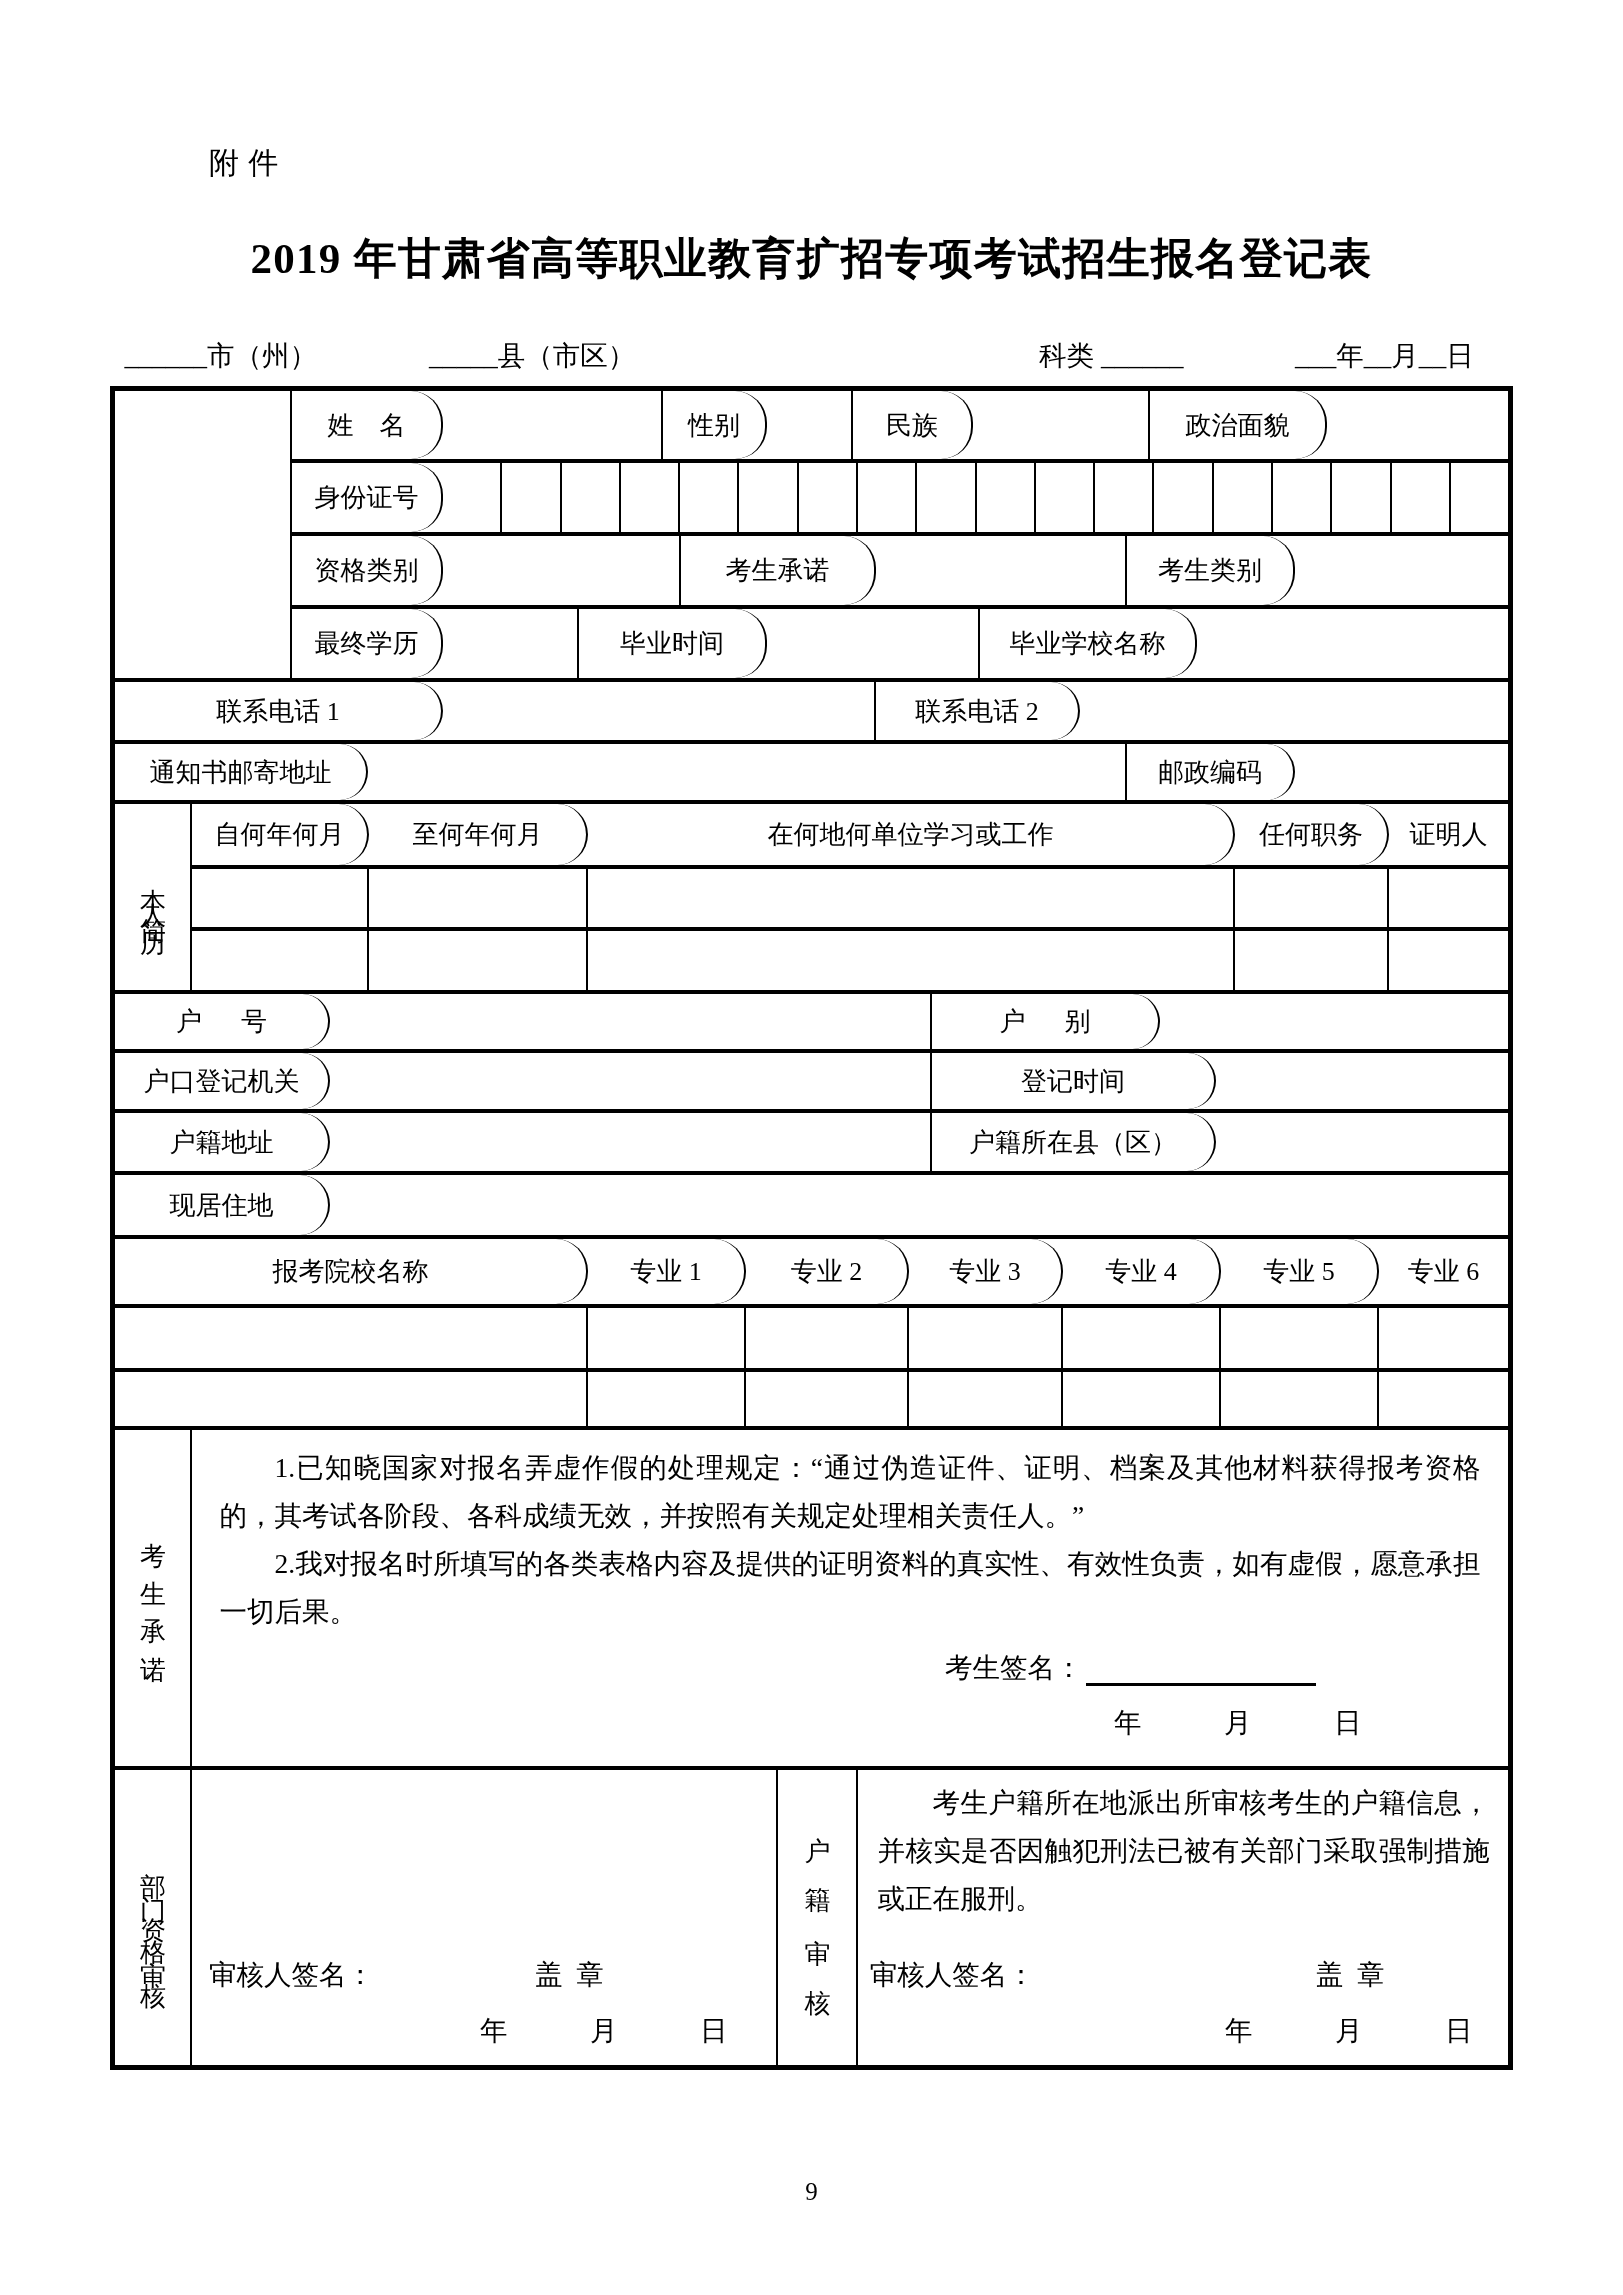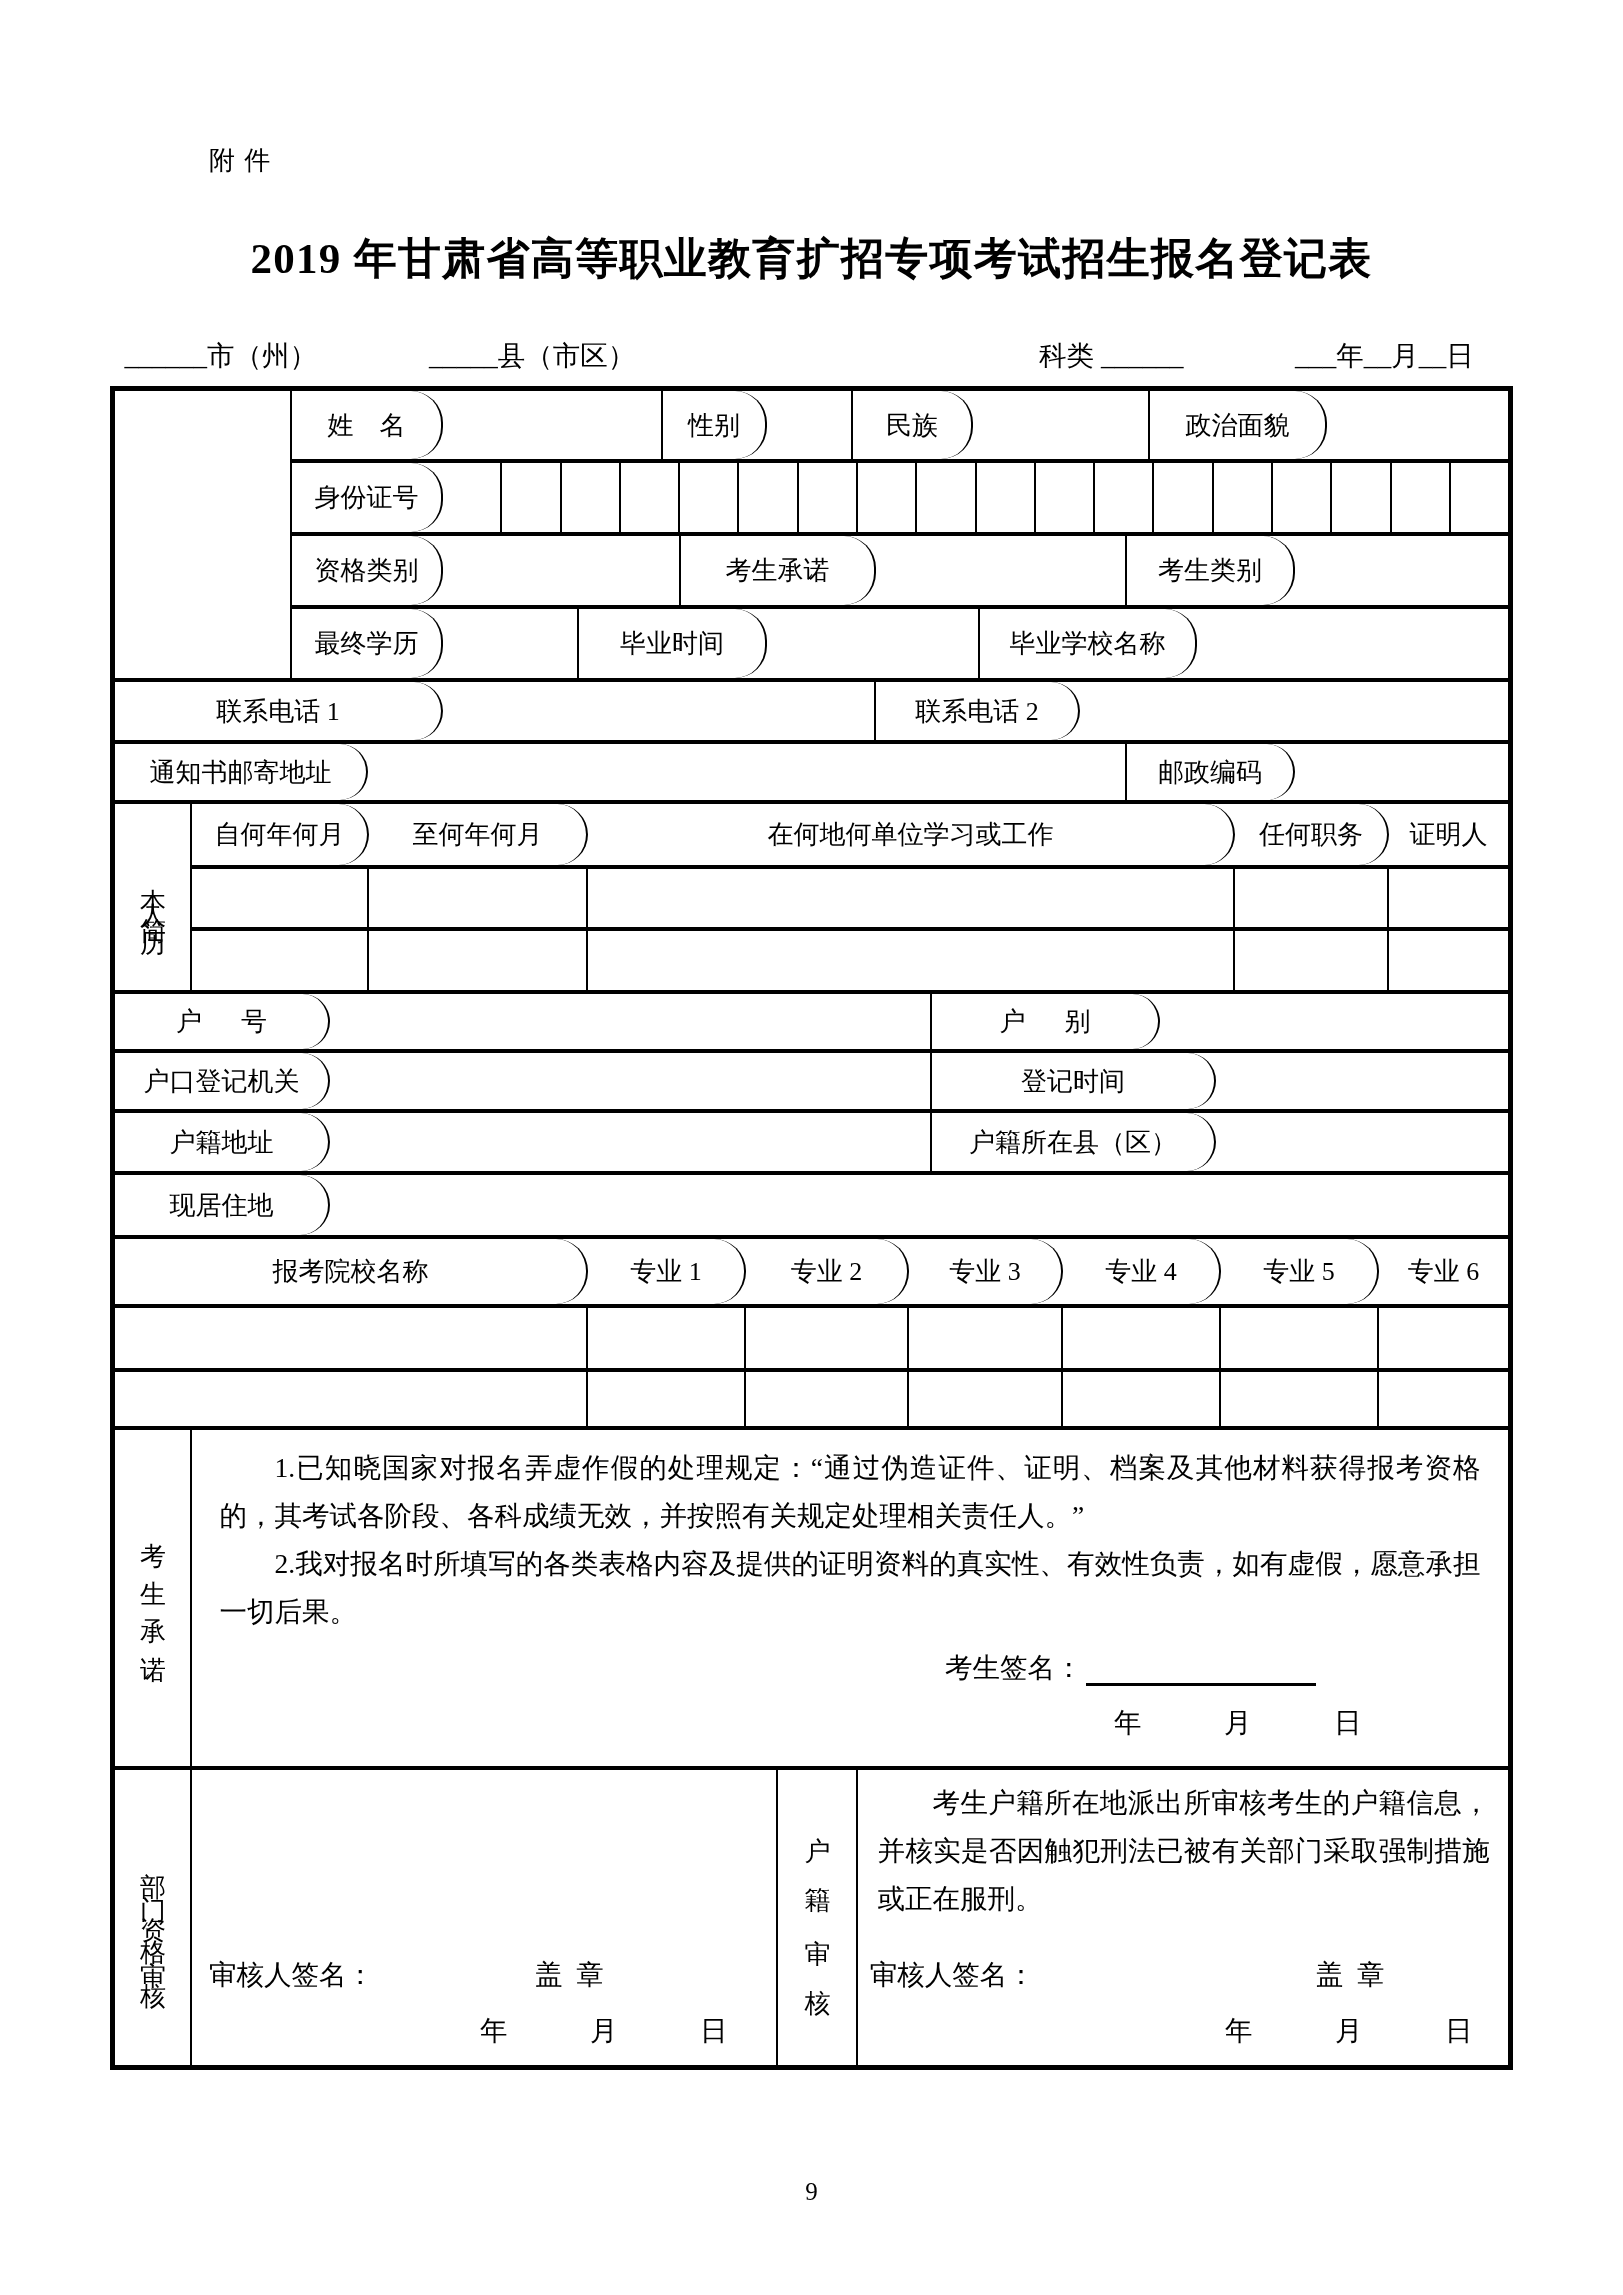--- a/index.html
+++ b/index.html
@@ -7,21 +7,21 @@
   body {
     width: 1623px; height: 2295px;
     position: relative;
     font-family: "Liberation Serif", "DejaVu Serif", serif;
     color: #000;
   }
   .page { position: absolute; inset: 0; background: #fff; }
 
   .attachment {
     position: absolute; left: 209px; top: 143px;
-    font-size: 26px; letter-spacing: 9.2px;
+    font-size: 30px; letter-spacing: 9.2px;
   }
   .doc-title {
     position: absolute; left: 0; top: 230px; width: 100%;
     text-align: center; font-size: 43px; font-weight: bold; letter-spacing: 1.3px;
   }
   .header-line { position: absolute; left: 110px; top: 338px; width: 1403px; height: 42px; font-size: 27.5px; }
   .header-line span { position: absolute; white-space: pre; }
   .hl-city   { left: 14.4px; }
   .hl-county { left: 319px; }
   .hl-cat    { left: 929px; }

